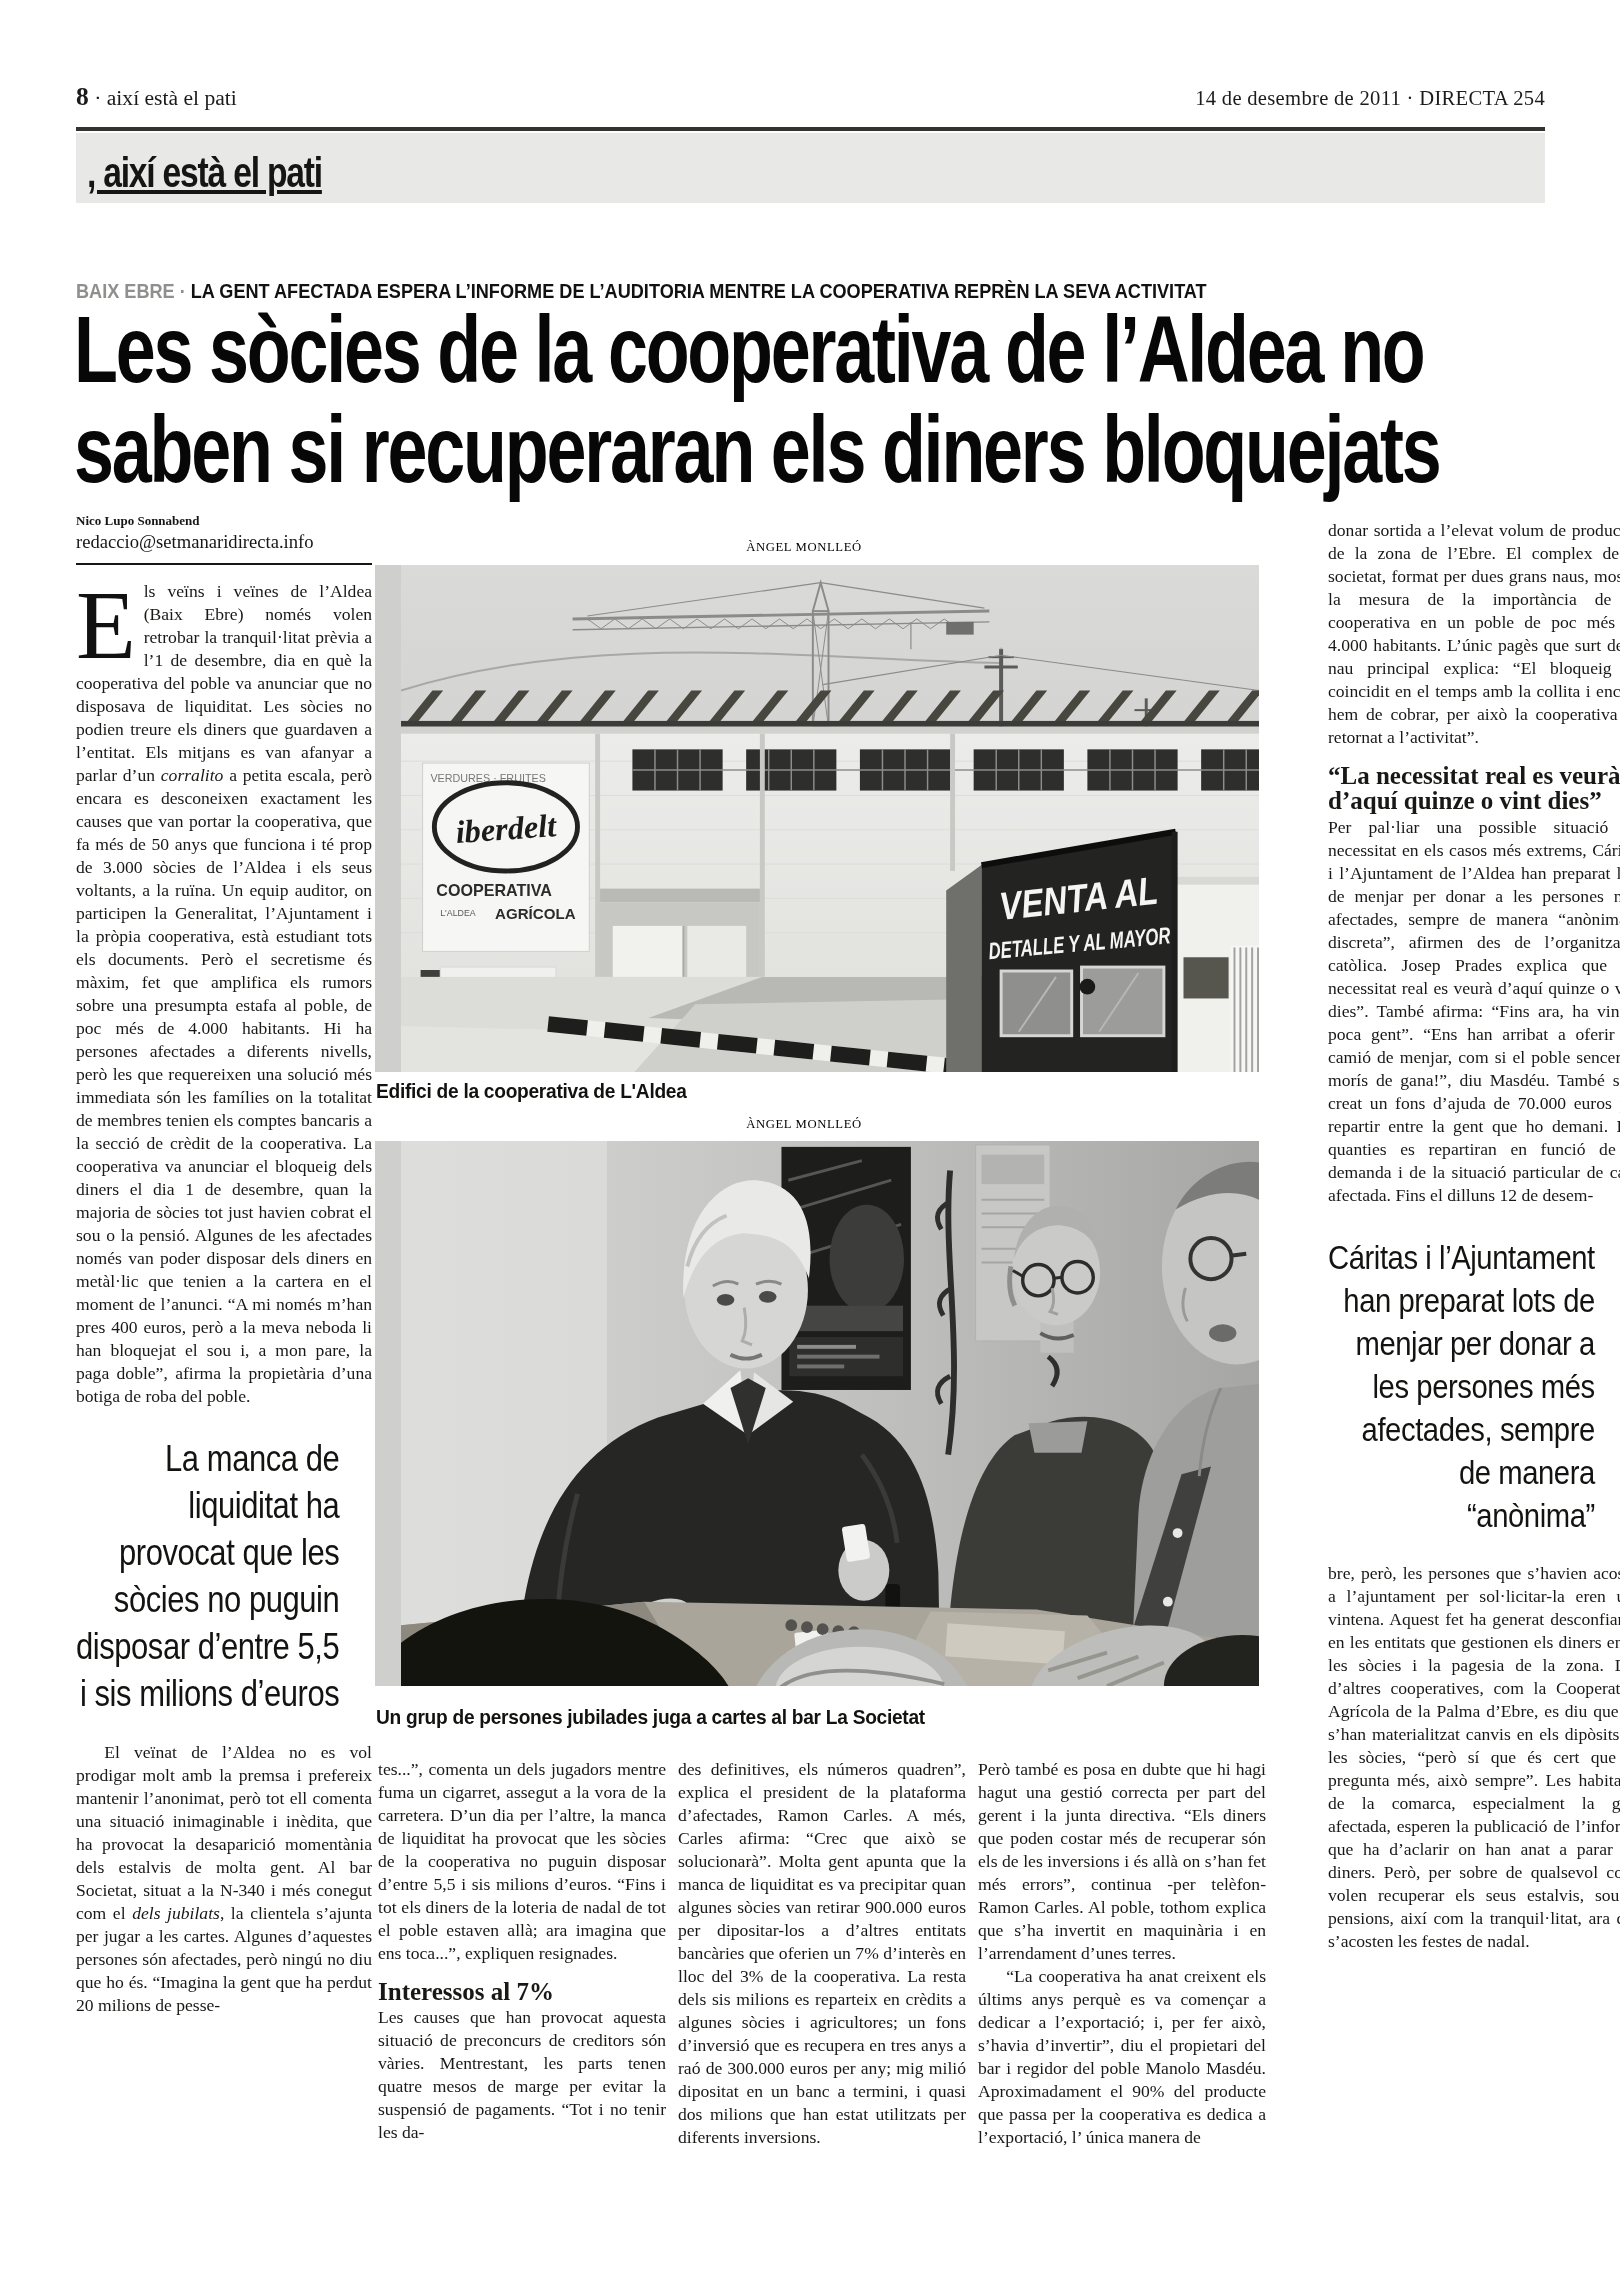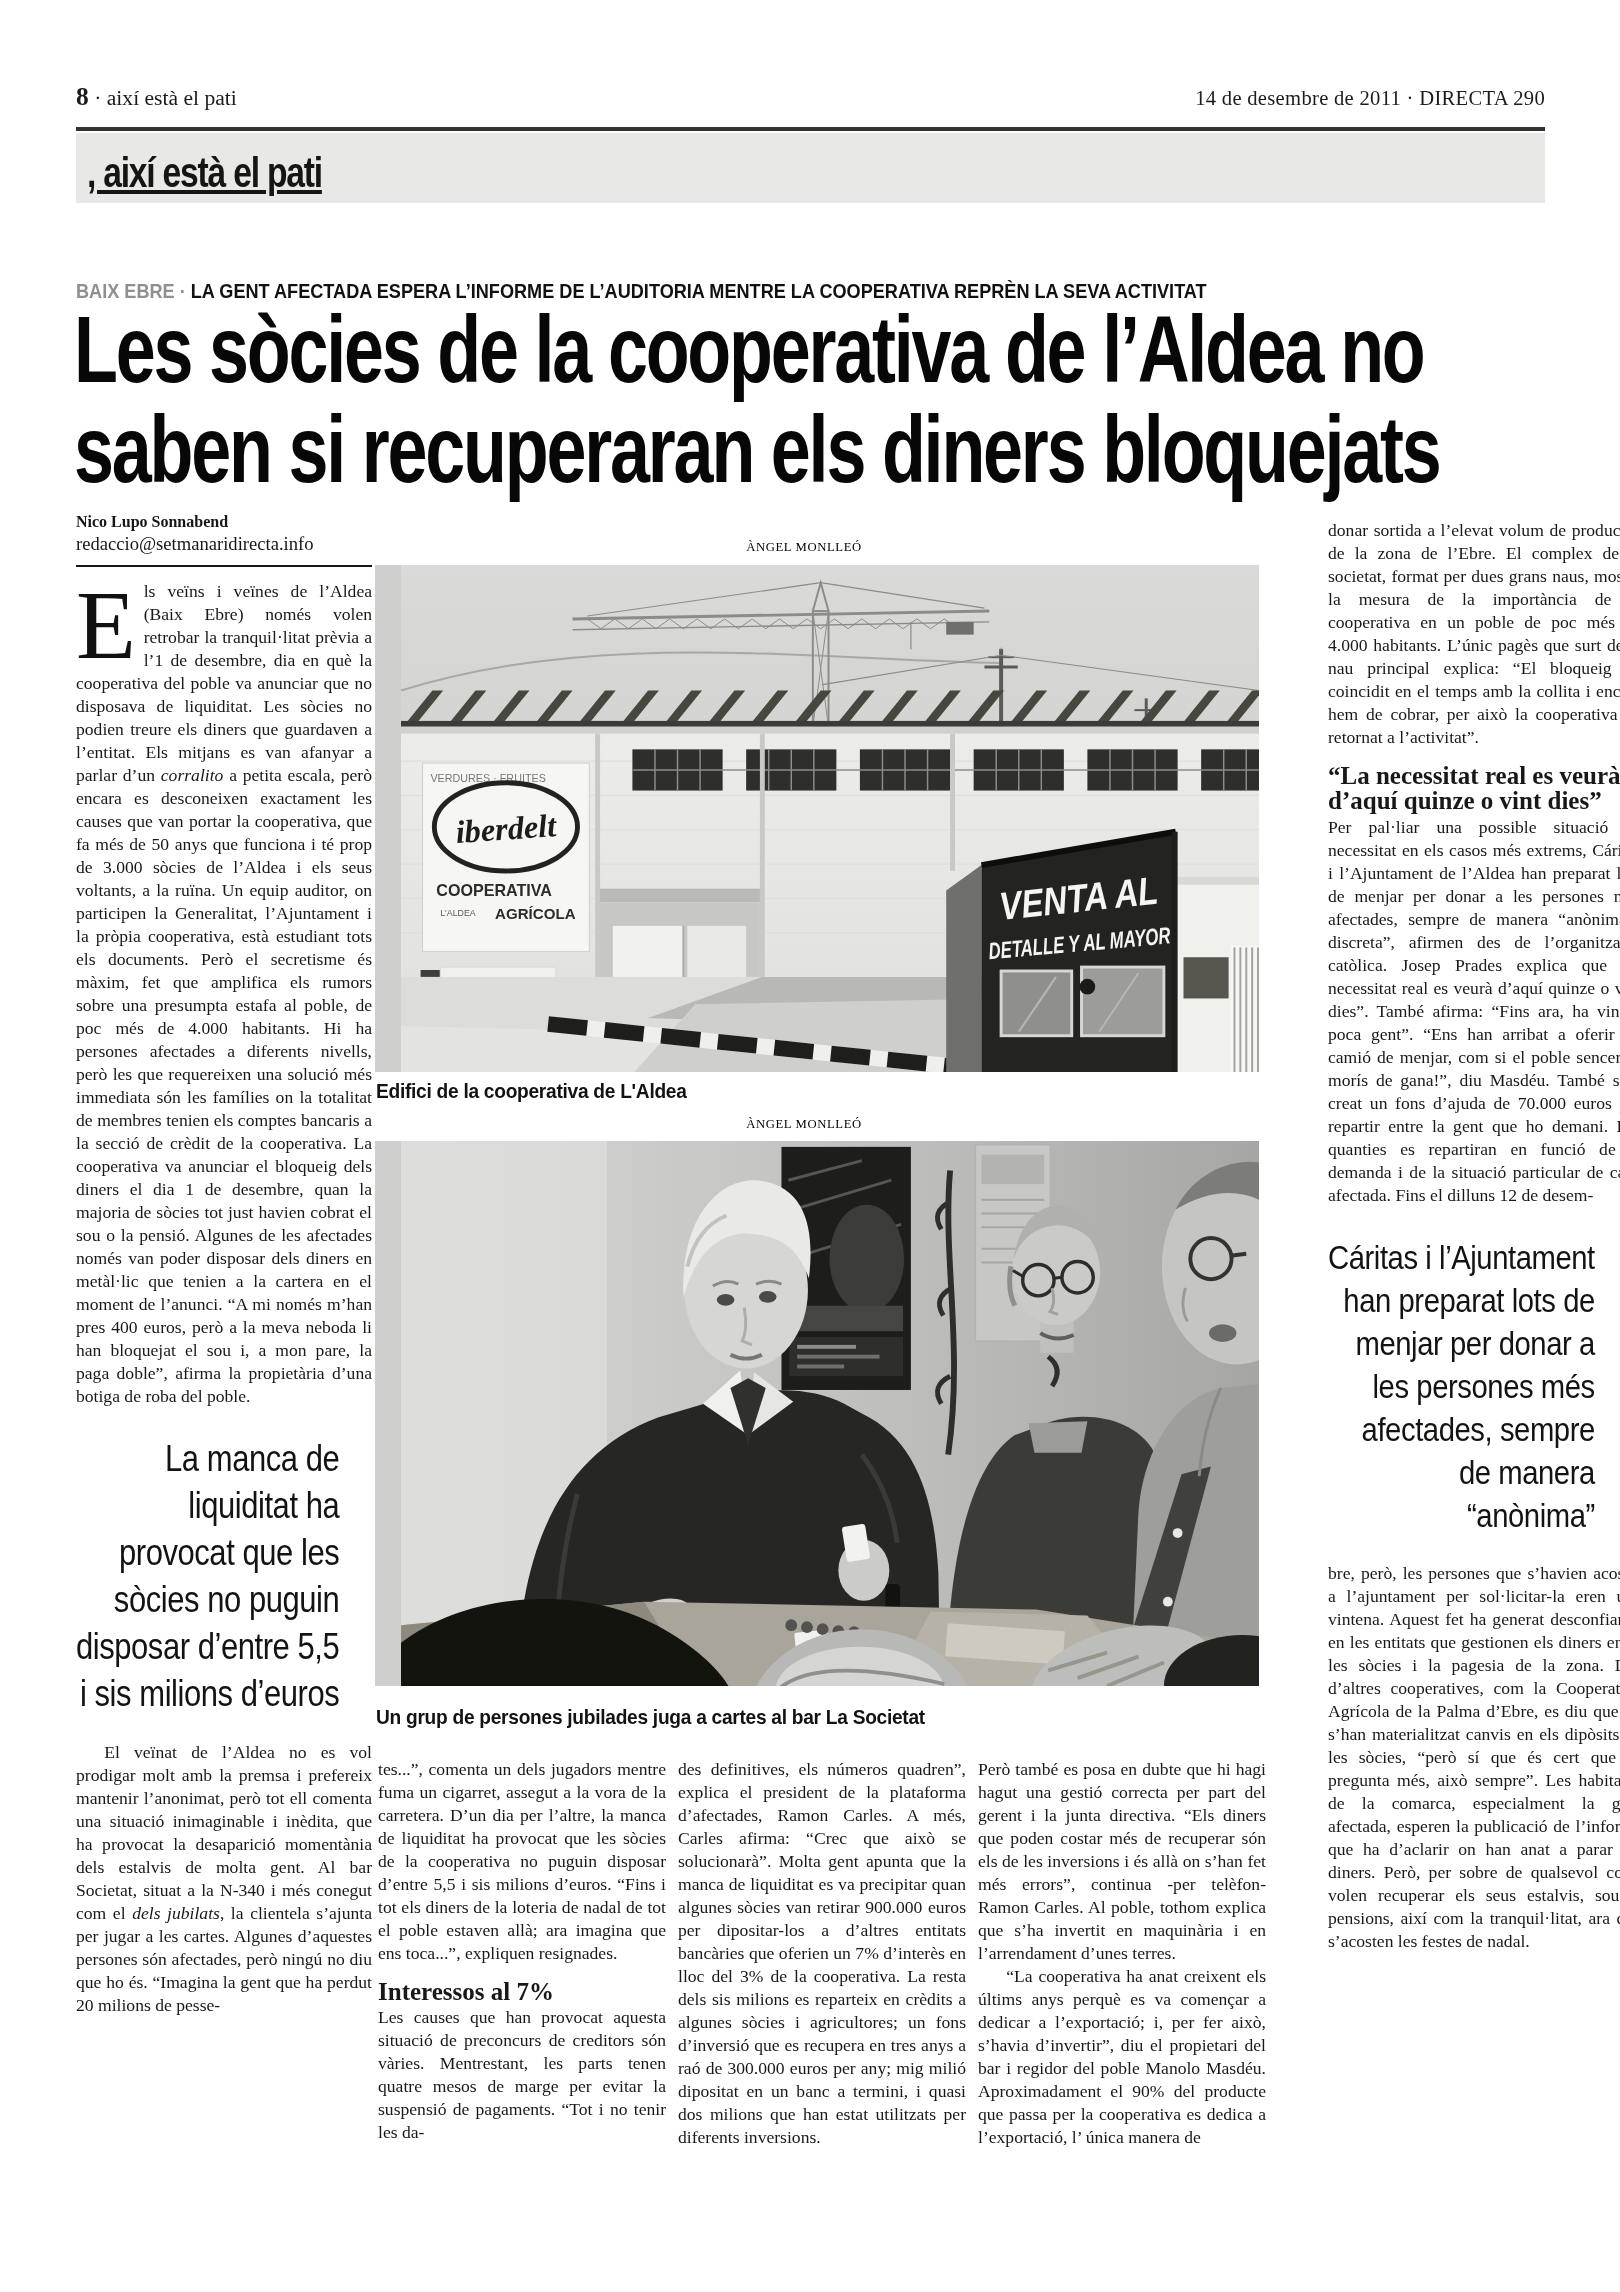--- a/index.html
+++ b/index.html
@@ -23,21 +23,21 @@
   .kicker{position:absolute;left:76px;top:279px;font-family:"Liberation Sans",sans-serif;
           font-weight:bold;font-size:20.6px;white-space:nowrap;transform:scaleX(.88);
           transform-origin:0 0;color:#111;}
   .kicker-loc,.kicker-sep{color:#8f8f8d;}
   .headline{position:absolute;left:74px;top:300px;margin:0;font-family:"Liberation Sans",sans-serif;
             font-weight:bold;font-size:94px;line-height:100px;letter-spacing:-2.9px;color:#070707;
             white-space:nowrap;}
   .hl-line{display:block;transform:scaleX(.765);transform-origin:0 0;}
 
   .byline{position:absolute;left:76px;top:513px;width:296px;}
-  .byline-author{font-weight:bold;font-size:16px;}
+  .byline-author{font-weight:bold;font-size:13px;}
   .byline-email{font-size:18.6px;margin-top:2px;}
   .byline-rule{height:2px;background:#161616;margin-top:9.8px;}
 
   
   .col{position:absolute;font-size:17.6px;line-height:23px;text-align:justify;
        hyphens:none;color:#181816;}
   .col-1{left:76px;top:580px;width:296px;}
   .col-2{left:378px;top:1758px;width:288px;}
   .col-3{left:678px;top:1758px;width:288px;}
   .col-4{left:978px;top:1758px;width:288px;}
@@ -71,21 +71,21 @@
 </head>
 <body>
 
 <div class="page">
 
   <div class="topbar">
     <div>
       <span class="folio-num">8</span><span><span> · </span><span>així està el pati</span></span>
     </div>
     <div class="issue">
-      <span>14 de desembre de 2011</span><span>  ·  </span><span>DIRECTA 290</span>
+      <span>14 de desembre de 2011</span><span>  ·  </span><span>DIRECTA 254</span>
     </div>
   </div>
 
   <div class="toprule"></div>
 
   <div class="section-band">
     <span class="band-text">, així està el pati</span>
   </div>
 
   <div class="kicker">

